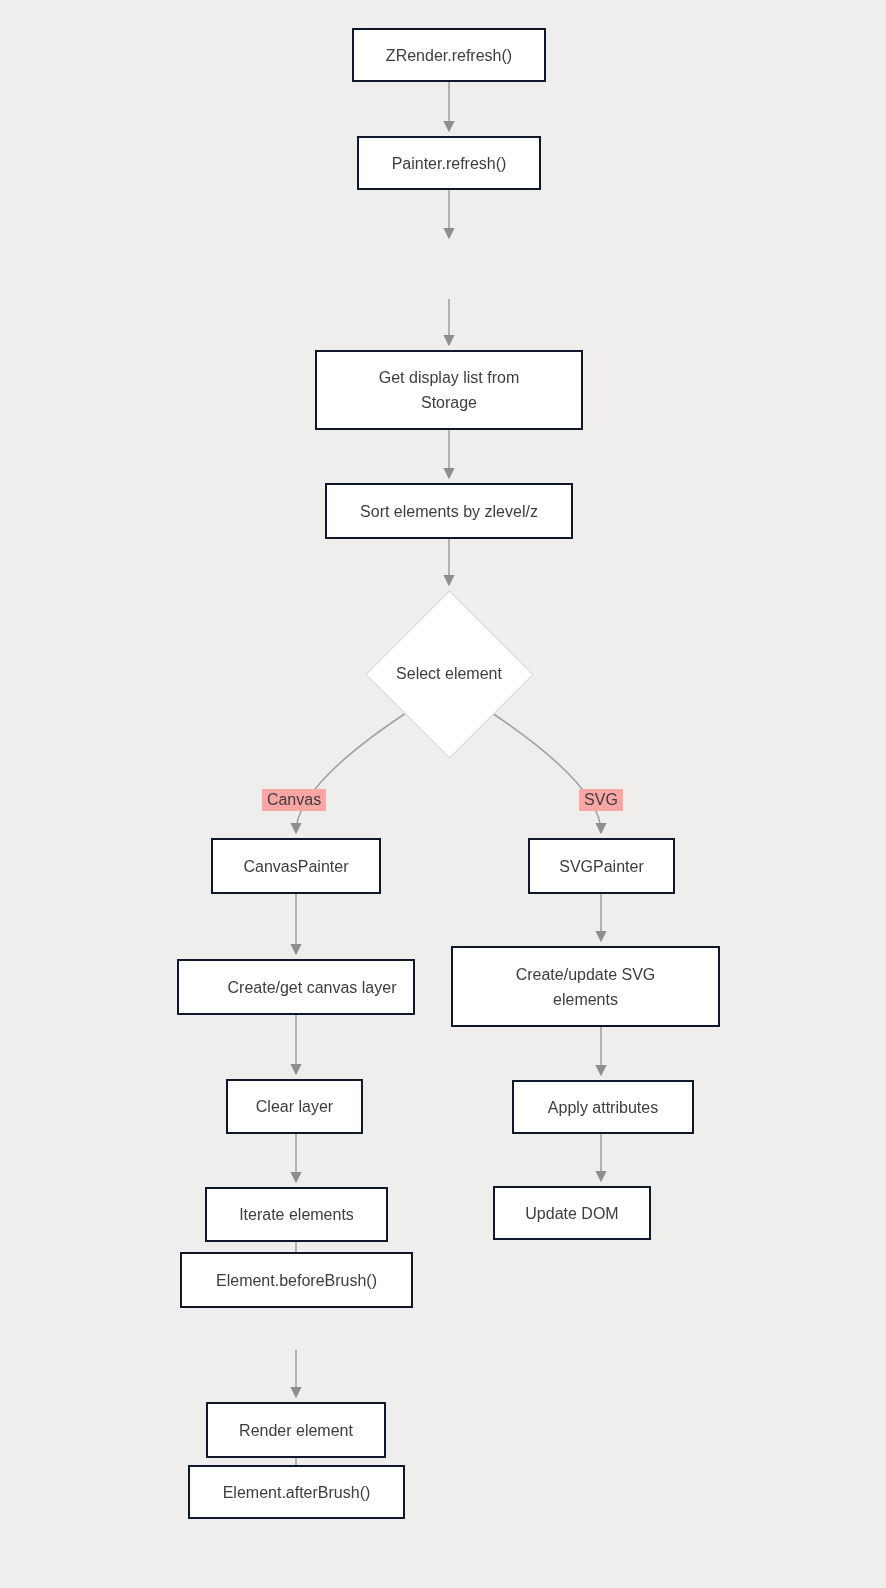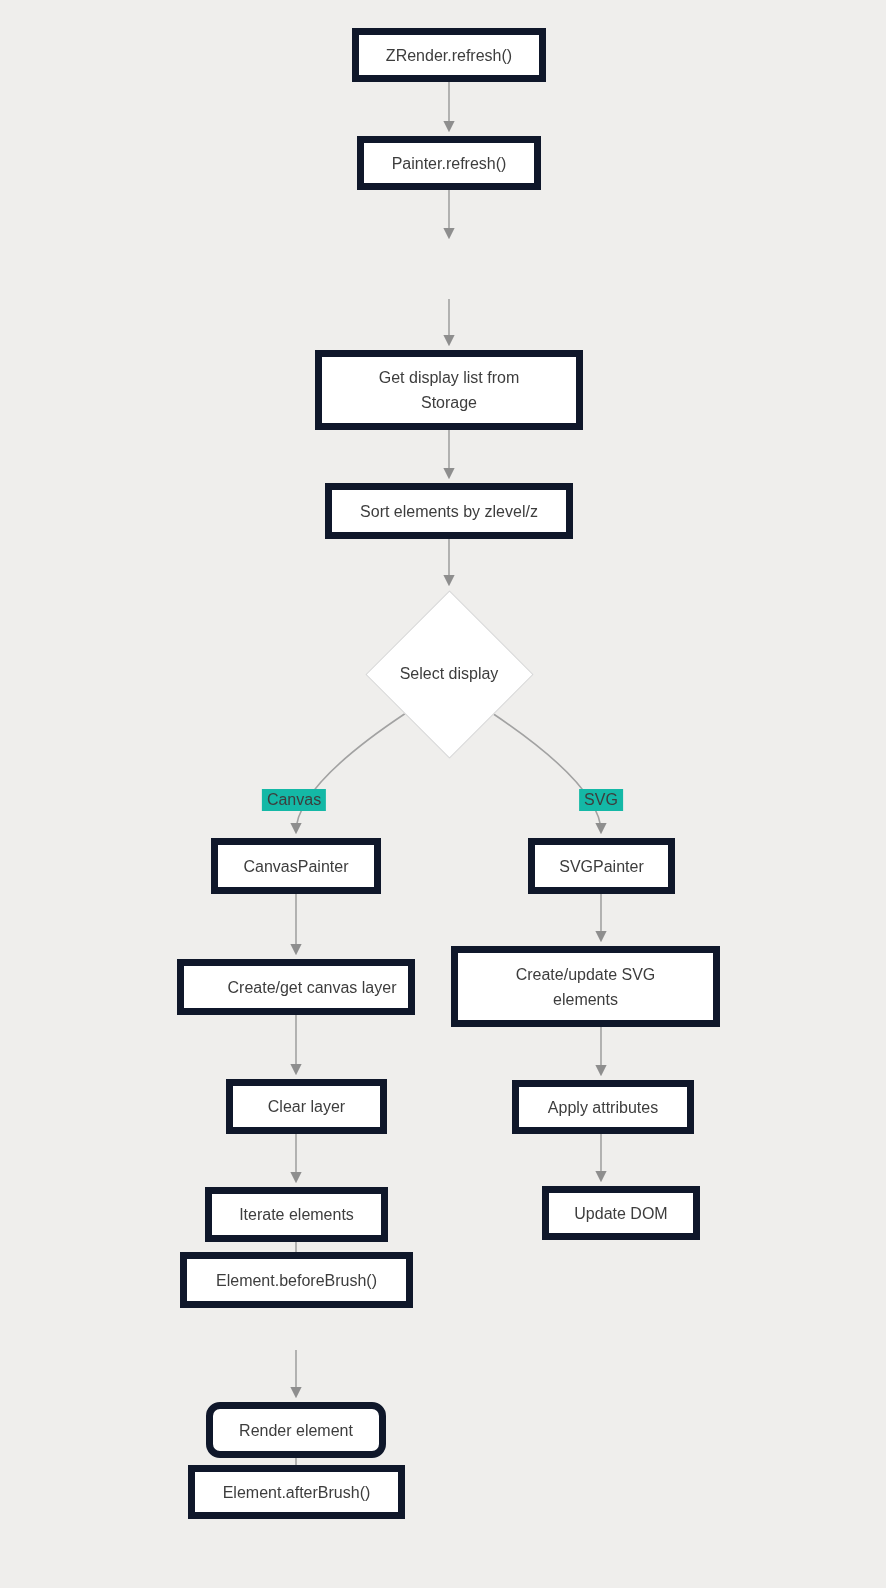--- a/index.html
+++ b/index.html
@@ -9,21 +9,21 @@
     height: 1588px;
     background: #efeeec;
     font-family: "Liberation Sans", sans-serif;
     overflow: hidden;
   }
   svg.edges { position: absolute; left: 0; top: 0; }
   .node {
     position: absolute;
     box-sizing: border-box;
     background: #ffffff;
-    border: 7px solid #0f172a;
+    border: 2px solid #0f172a;
     display: flex;
     align-items: center;
     justify-content: center;
     text-align: center;
     color: #3d3d3d;
     font-size: 16px;
     line-height: 25px;
   }
   .node.single .node-label { white-space: nowrap; }
   .node.multi  .node-label { max-width: 185px; }
@@ -41,21 +41,21 @@
     display: flex;
     align-items: center;
     justify-content: center;
     color: #3d3d3d;
     font-size: 16px;
     white-space: nowrap;
   }
   .edge-label {
     position: absolute;
     transform: translate(-50%, -50%);
-    background: #14b8a6;
+    background: #fca5a5;
     padding: 2px 5px;
     font-size: 16px;
     color: #3d3d3d;
     white-space: nowrap;
   }
 </style>
 </head>
 <body>
 
 <div class="stage">
@@ -98,63 +98,63 @@
   <div class="node multi" style="left:315px; top:350px; width:268px; height:80px;">
     <span class="node-label">Get display list from Storage</span>
   </div>
 
   <div class="node single" style="left:325px; top:483px; width:248px; height:56px;">
     <span class="node-label">Sort elements by zlevel/z</span>
   </div>
 
   <div>
     <div class="diamond-shape" style="left:389.5px; top:614.5px;"></div>
-    <div class="diamond-label" style="left:365px; top:590px; width:168px; height:168px;">Select display</div>
+    <div class="diamond-label" style="left:365px; top:590px; width:168px; height:168px;">Select element</div>
   </div>
 
   <div class="edge-label" style="left:294px; top:800px;">Canvas</div>
   <div class="edge-label" style="left:601px; top:800px;">SVG</div>
 
   <div class="node single" style="left:211px; top:838px; width:170px; height:56px;">
     <span class="node-label">CanvasPainter</span>
   </div>
 
   <div class="node single" style="left:177px; top:959px; width:238px; height:56px;padding-left:32px;">
     <span class="node-label">Create/get canvas layer</span>
   </div>
 
-  <div class="node single" style="left:226px; top:1079px; width:161px; height:55px;">
+  <div class="node single" style="left:226px; top:1079px; width:137px; height:55px;">
     <span class="node-label">Clear layer</span>
   </div>
 
   <div class="node single" style="left:205px; top:1187px; width:183px; height:55px;">
     <span class="node-label">Iterate elements</span>
   </div>
 
   <div class="node single" style="left:180px; top:1252px; width:233px; height:56px;">
     <span class="node-label">Element.beforeBrush()</span>
   </div>
 
-  <div class="node single" style="left:206px; top:1402px; width:180px; height:56px;border-radius:14px;">
+  <div class="node single" style="left:206px; top:1402px; width:180px; height:56px;">
     <span class="node-label">Render element</span>
   </div>
 
   <div class="node single" style="left:188px; top:1465px; width:217px; height:54px;">
     <span class="node-label">Element.afterBrush()</span>
   </div>
 
   <div class="node single" style="left:528px; top:838px; width:147px; height:56px;">
     <span class="node-label">SVGPainter</span>
   </div>
 
   <div class="node multi" style="left:451px; top:946px; width:269px; height:81px;">
     <span class="node-label">Create/update SVG elements</span>
   </div>
 
   <div class="node single" style="left:512px; top:1080px; width:182px; height:54px;">
     <span class="node-label">Apply attributes</span>
   </div>
 
-  <div class="node single" style="left:542px; top:1186px; width:158px; height:54px;">
+  <div class="node single" style="left:493px; top:1186px; width:158px; height:54px;">
     <span class="node-label">Update DOM</span>
   </div>
 
 </div>
 
 </body></html>

